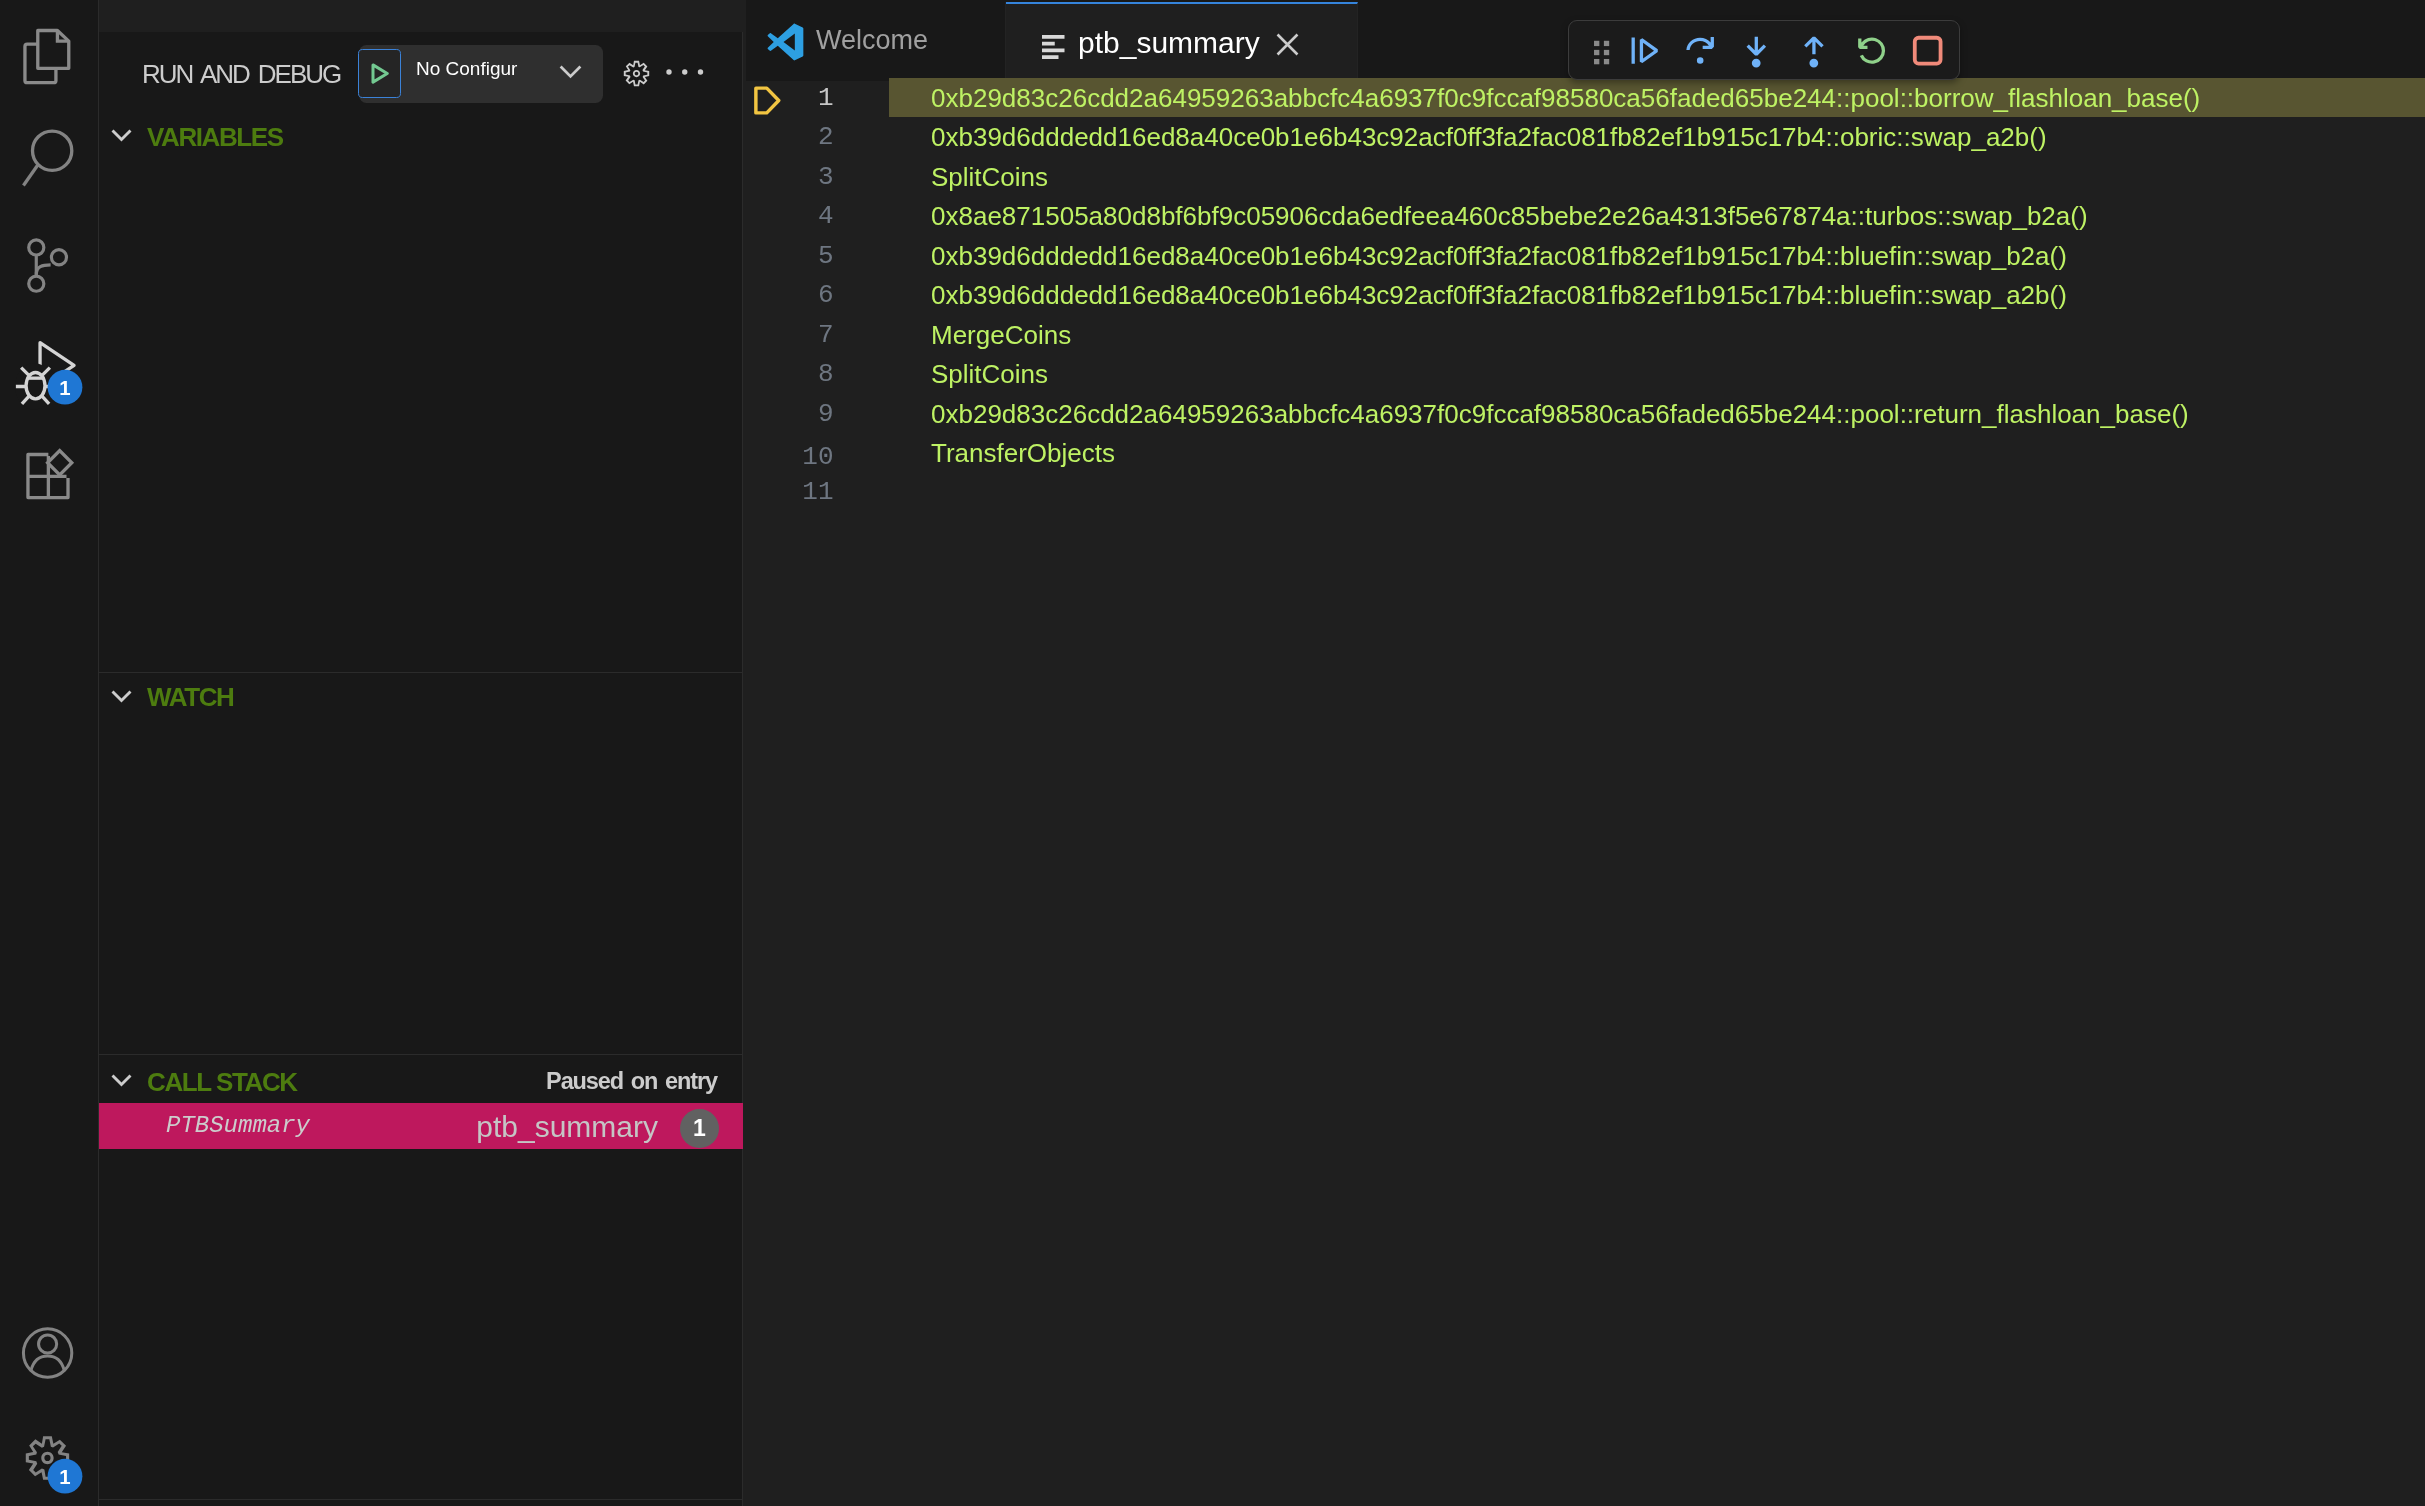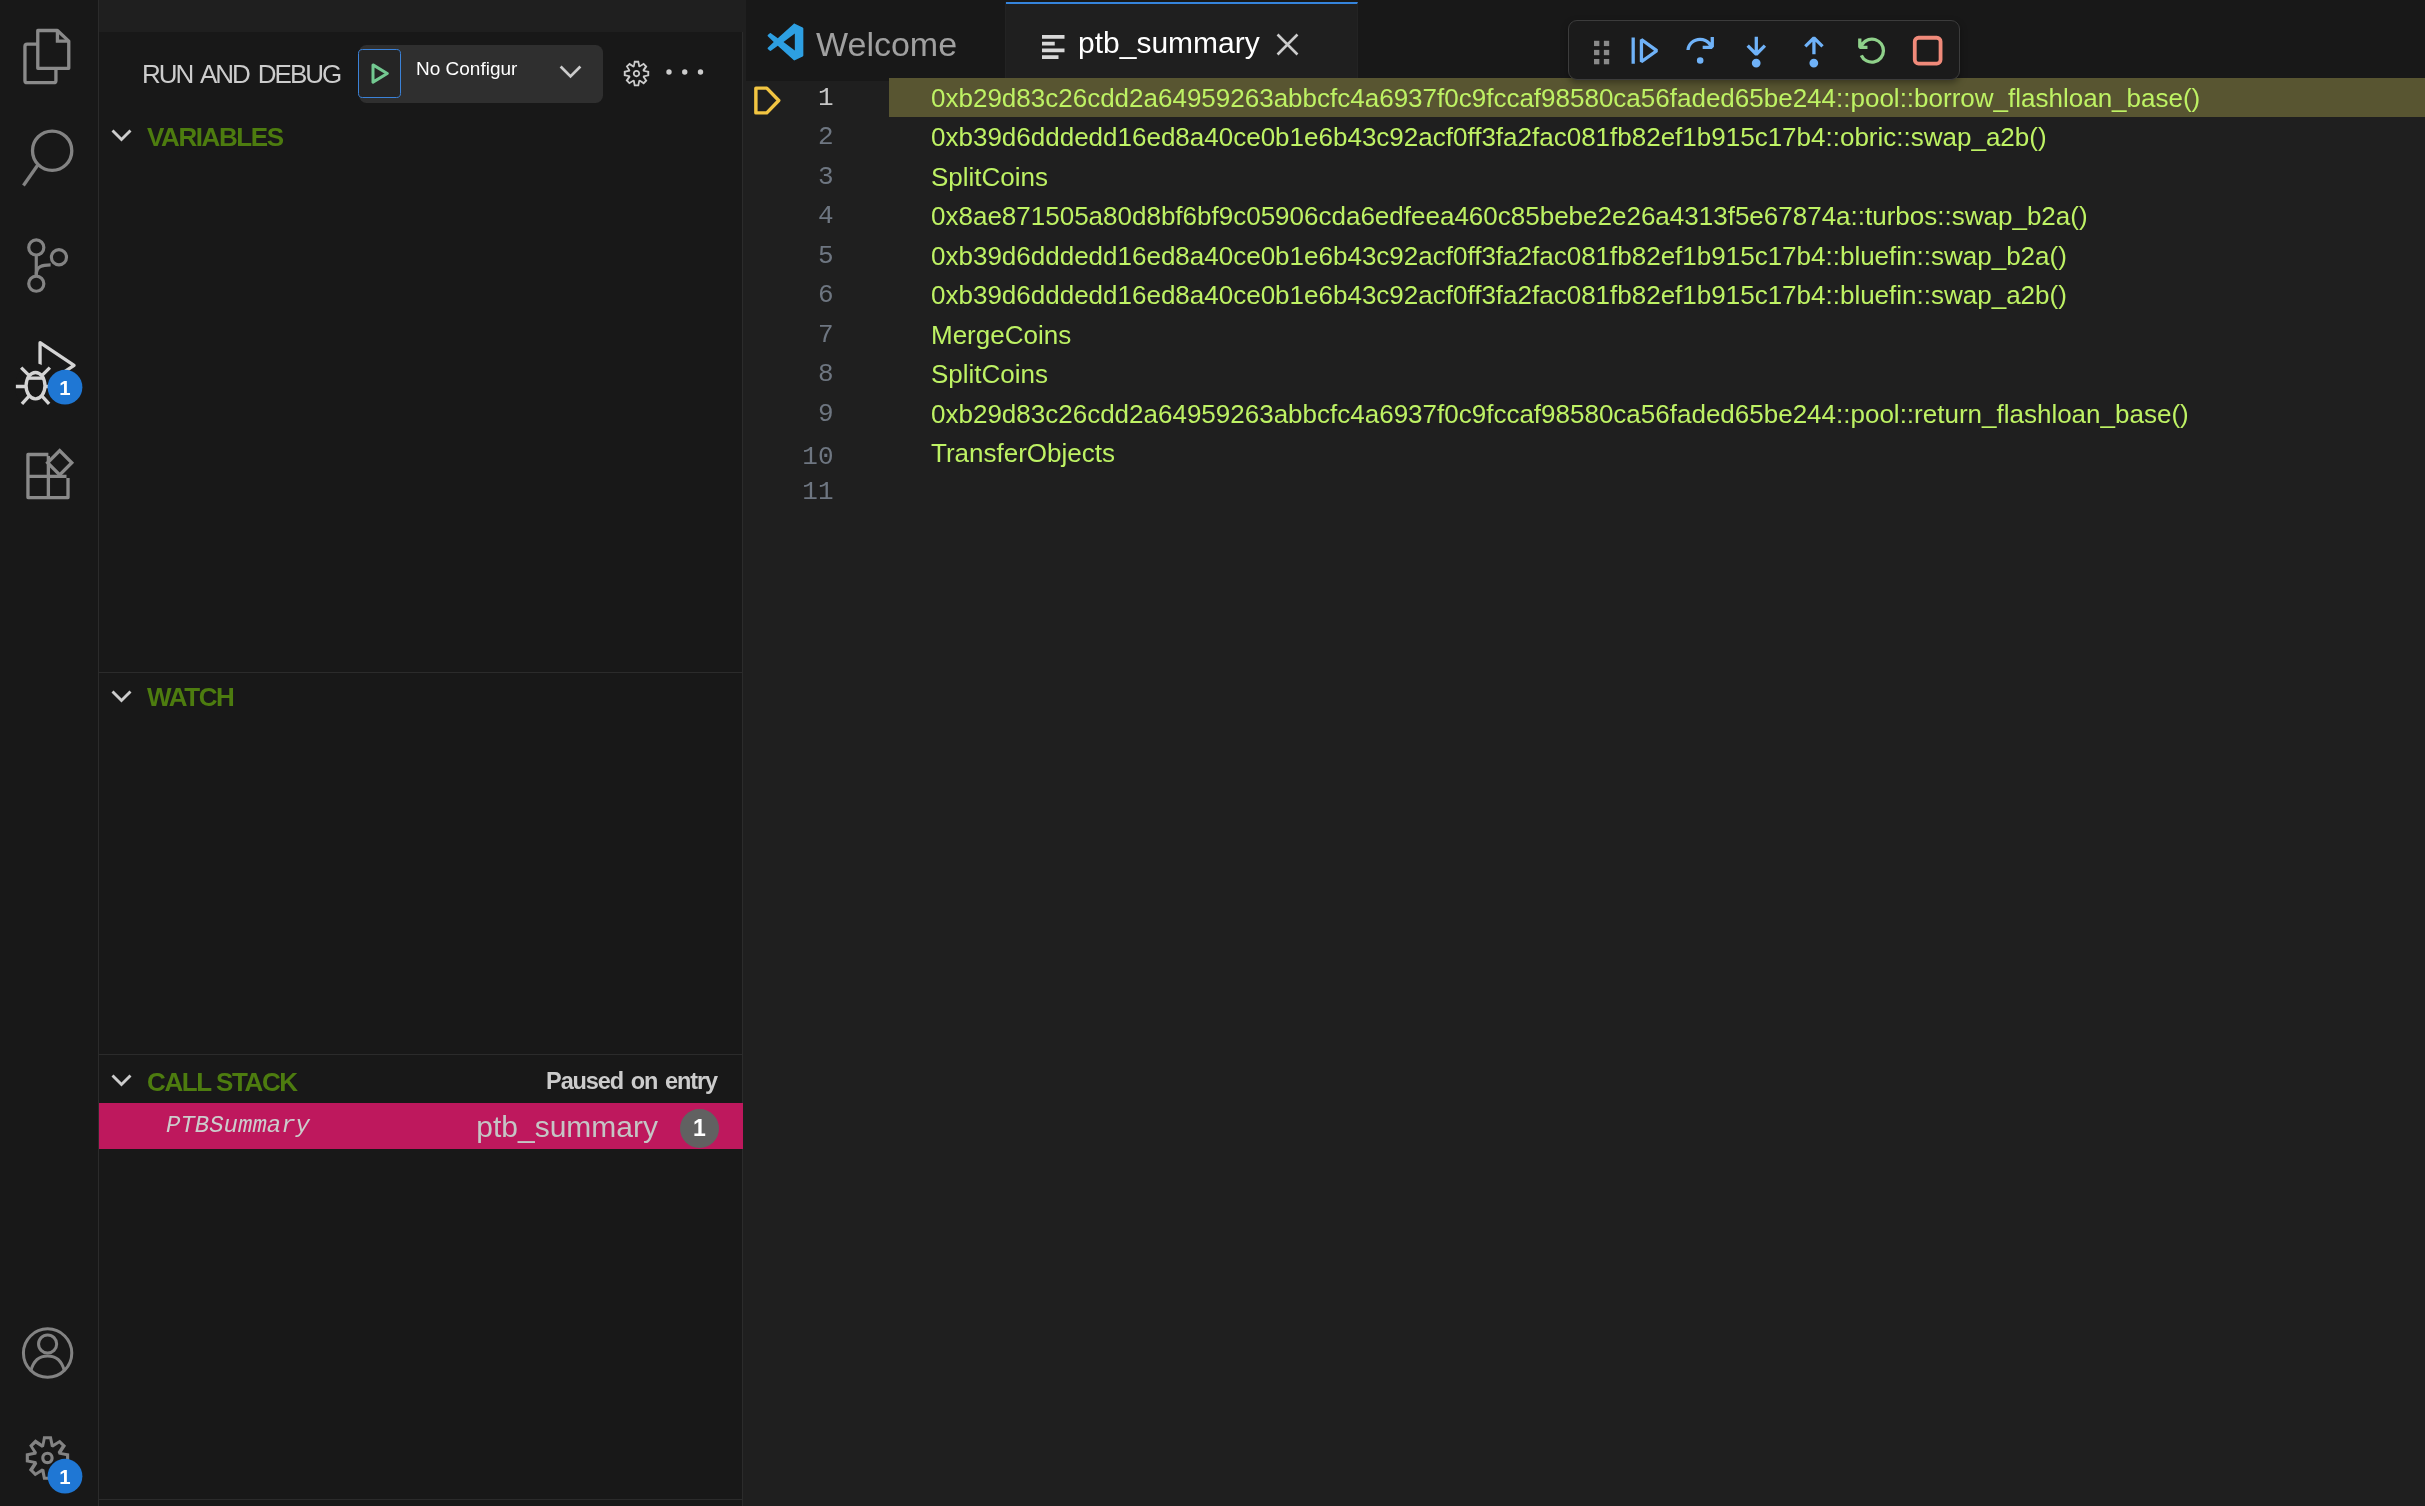--- a/index.html
+++ b/index.html
@@ -128,21 +128,21 @@
       <path d="M2 2 L14 14 L26 2" fill="none" stroke="#cccccc" stroke-width="3.8"></path>
     </svg>
   <div class="sechead" style="left:48px; top:1484px;">BREAKPOINTS</div>
 </div>
 <div class="abs" id="editor">
   <div id="tabbar">
     <div id="tab-welcome">
       <svg style="position:absolute; left:20.5px; top:21px;" width="37" height="38" viewBox="0 0 100 100">
         <path fill-rule="evenodd" fill="#2d9fe2" d="M96.5 10.8 L75.2 0.6 c-1.1-.5-2.4-.3-3.3.6 L29.1 40.2 10.5 26.1 c-.8-.6-1.9-.6-2.7.1 L2.2 31.3 c-.9.8-.9 2.3 0 3.1 L18.3 50 2.2 65.6 c-.9.8-.9 2.3 0 3.1 L7.8 73.8 c.8.7 1.9.7 2.7.1 L29.1 59.8 71.9 98.9 c.9.9 2.2 1.1 3.3.6 L96.5 89.2 c1-.5 1.7-1.6 1.7-2.7 V13.5 c0-1.2-.7-2.2-1.7-2.7 z M75.2 27.3 V72.7 L44.6 50 z"></path>
       </svg>
-      <div style="position:absolute; left:70px; top:23.5px; font-size:34px; color:#a0a0a0;">Welcome</div>
+      <div style="position:absolute; left:70px; top:23.5px; font-size:27px; color:#a0a0a0;">Welcome</div>
     </div>
     <div id="tab-active">
       <svg style="position:absolute; left:36px; top:30px;" width="24" height="26" viewBox="0 0 32 34">
         <rect x="0" y="1" width="30" height="5" fill="#d8d8d8"></rect>
         <rect x="0" y="10" width="17" height="5" fill="#d8d8d8"></rect>
         <rect x="0" y="19" width="30" height="5" fill="#d8d8d8"></rect>
         <rect x="0" y="28" width="22" height="5" fill="#d8d8d8"></rect>
       </svg>
       <div style="position:absolute; left:72px; top:22px; font-size:30px; color:#ffffff;">ptb_summary</div>
       <svg style="position:absolute; left:270px; top:29px;" width="23" height="23" viewBox="0 0 30 30">

